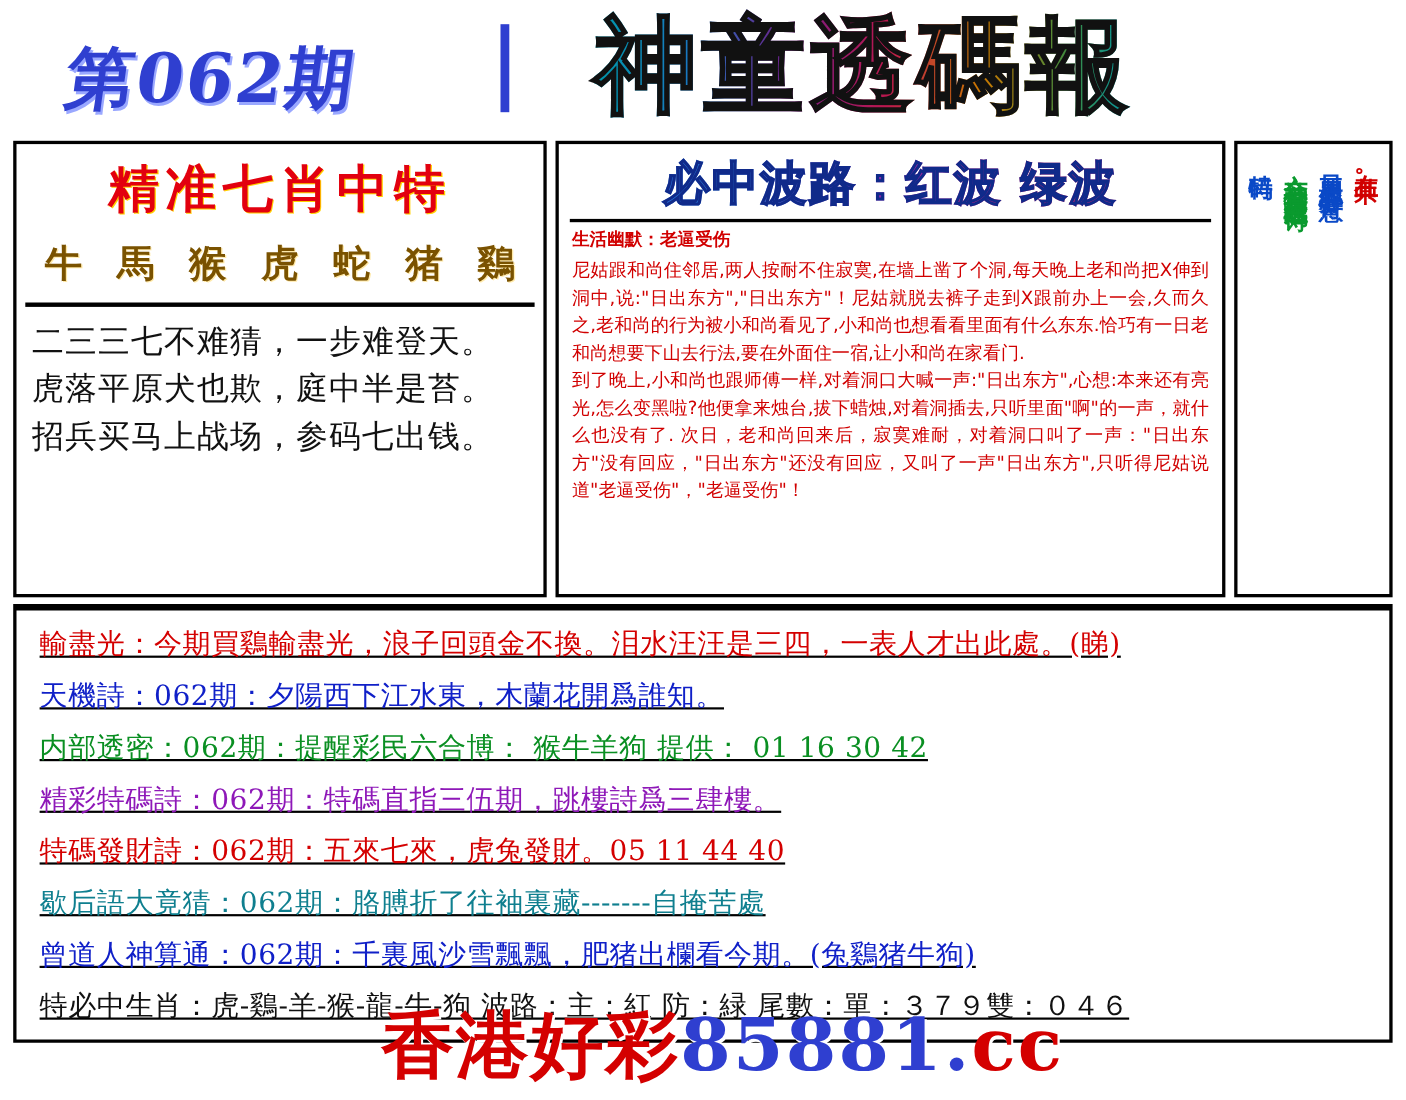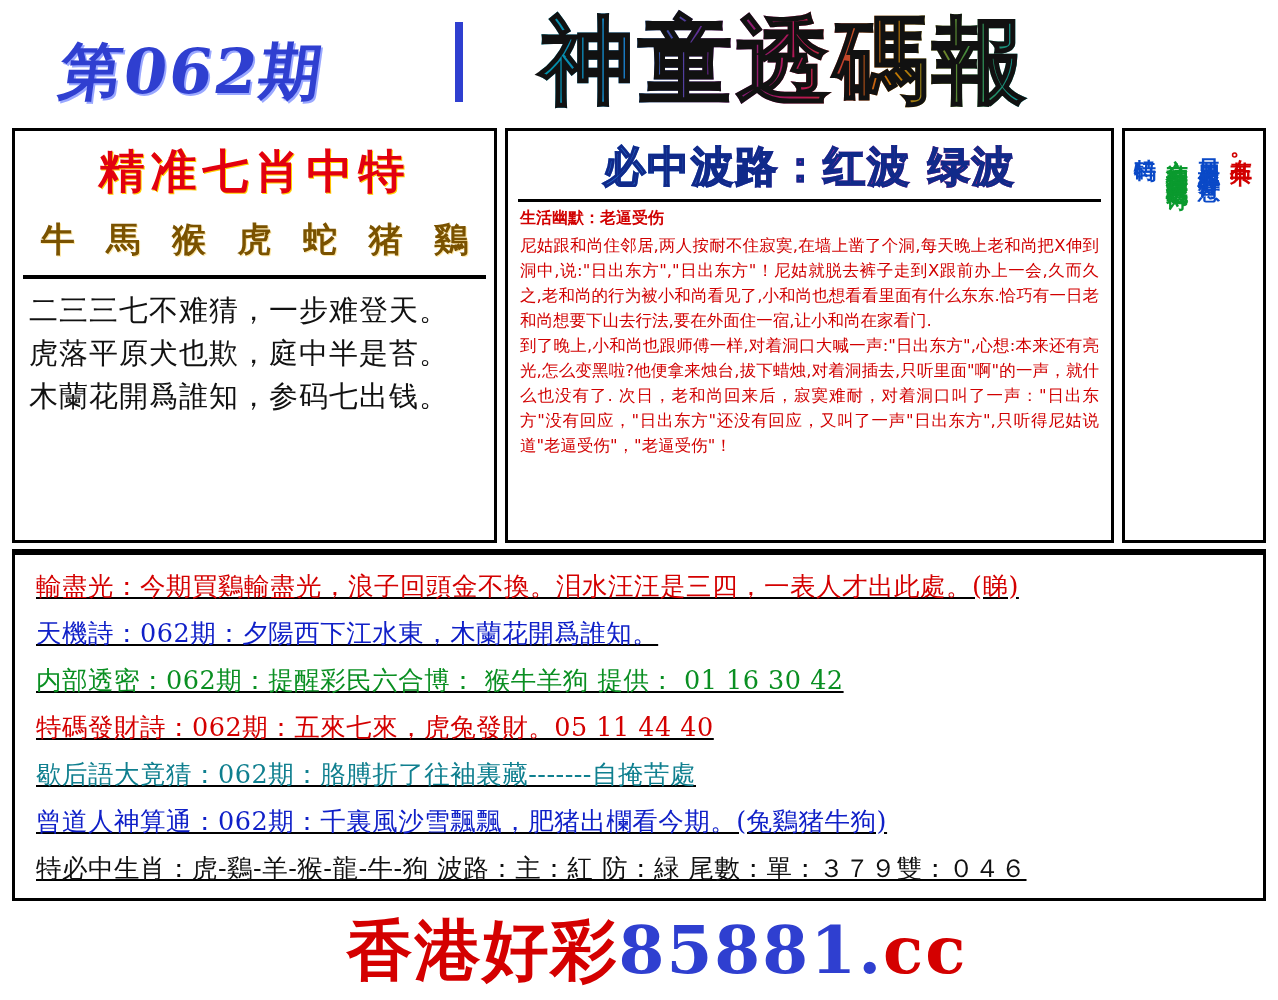--- a/index.html
+++ b/index.html
@@ -137,21 +137,21 @@
         <span>猴</span>
         <span>虎</span>
         <span>蛇</span>
         <span>猪</span>
         <span>鷄</span>
       </div>
       <div class="hr-black"></div>
       <div class="pl-lines">
         <div>二三三七不难猜，一步难登天。</div>
         <div>虎落平原犬也欺，庭中半是苔。</div>
-        <div>木蘭花開爲誰知，参码七出钱。</div>
+        <div>招兵买马上战场，参码七出钱。</div>
       </div>
     </div>
 
     <div class="panel panel-mid">
       <div class="pm-title">必中波路：红波 绿波</div>
       <div class="pm-rule"></div>
       <div class="pm-sub">生活幽默：老逼受伤</div>
       <div class="pm-body">
         <p>尼姑跟和尚住邻居,两人按耐不住寂寞,在墙上凿了个洞,每天晚上老和尚把X伸到洞中,说:"日出东方","日出东方"！尼姑就脱去裤子走到X跟前办上一会,久而久之,老和尚的行为被小和尚看见了,小和尚也想看看里面有什么东东.恰巧有一日老和尚想要下山去行法,要在外面住一宿,让小和尚在家看门.</p>
         <p>到了晚上,小和尚也跟师傅一样,对着洞口大喊一声:"日出东方",心想:本来还有亮光,怎么变黑啦?他便拿来烛台,拔下蜡烛,对着洞插去,只听里面"啊"的一声，就什么也没有了. 次日，老和尚回来后，寂寞难耐，对着洞口叫了一声："日出东方"没有回应，"日出东方"还没有回应，又叫了一声"日出东方",只听得尼姑说道"老逼受伤"，"老逼受伤"！</p>
@@ -165,20 +165,21 @@
         <div class="pr-col pr-c3">六合神童特别奉献透码诗</div>
         <div class="pr-col pr-c4">特码</div>
       </div>
     </div>
   </div>
 
   <div class="mainblock">
     <div class="mline c-red">輸盡光：今期買鷄輸盡光，浪子回頭金不換。泪水汪汪是三四，一表人才出此處。(睇)</div>
     <div class="mline c-blue">天機詩：062期：夕陽西下江水東，木蘭花開爲誰知。</div>
     <div class="mline c-green">内部透密：062期：提醒彩民六合博： 猴牛羊狗 提供： 01  16  30  42</div>
+    <div class="mline c-purple">精彩特碼詩：062期：特碼直指三伍期，跳樓詩爲三肆樓。</div>
     <div class="mline c-red">特碼發財詩：062期：五來七來，虎兔發財。05  11  44  40</div>
     <div class="mline c-teal">歇后語大竟猜：062期：胳膊折了往袖裏藏-------自掩苦處</div>
     <div class="mline c-blue">曾道人神算通：062期：千裏風沙雪飄飄，肥猪出欄看今期。(兔鷄猪牛狗)</div>
     <div class="mline c-black">特必中生肖：虎-鷄-羊-猴-龍-牛-狗  波路：主：紅  防：緑  尾數：單：３７９雙：０４６</div>
   </div>
 
   <div class="watermark">
     <span class="wm-a">香港好彩</span><span class="wm-b">85881.</span><span class="wm-c">cc</span>
   </div>
 

